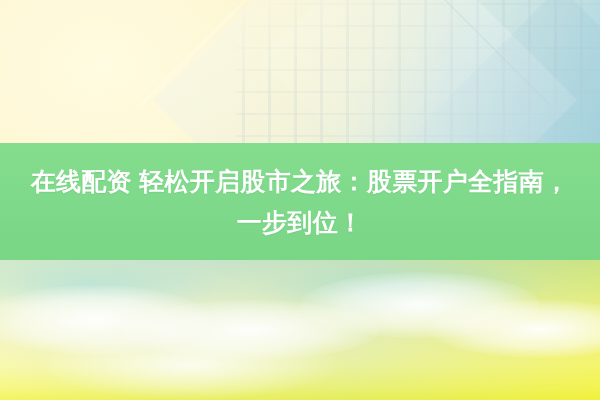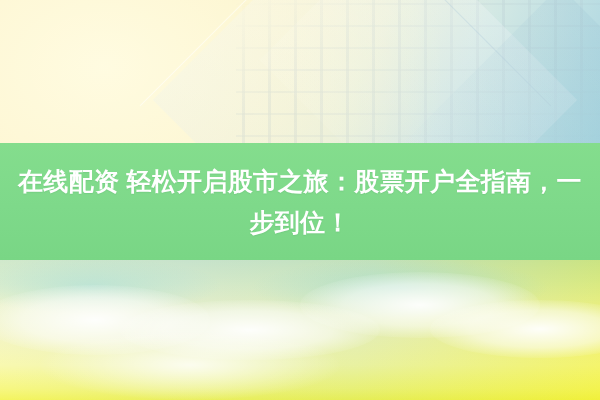--- a/index.html
+++ b/index.html
@@ -175,21 +175,21 @@
     width: 600px;
     height: 117px;
     background: linear-gradient(180deg, #84dd8d 0%, #7ed98a 55%, #79d685 100%);
     display: flex;
     align-items: center;
     justify-content: center;
     box-sizing: border-box;
     padding: 0 6px;
   }
   .headline-text {
-    margin: 4px;
+    margin: 16px;
     width: 100%;
     color: #ffffff;
     font-family: "Liberation Sans", "DejaVu Sans", sans-serif;
     font-weight: 700;
     font-size: 25px;
     line-height: 41px;
     text-align: center;
     letter-spacing: 0.3px;
     white-space: normal;
     word-break: break-all;

